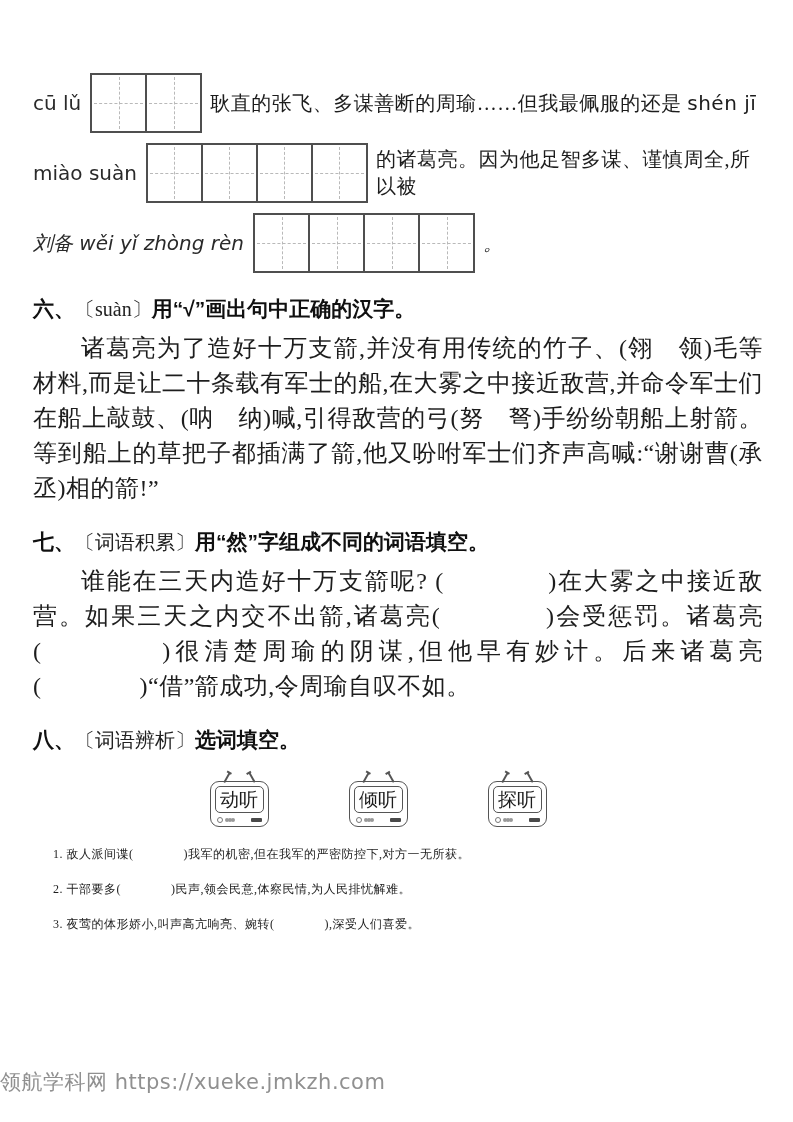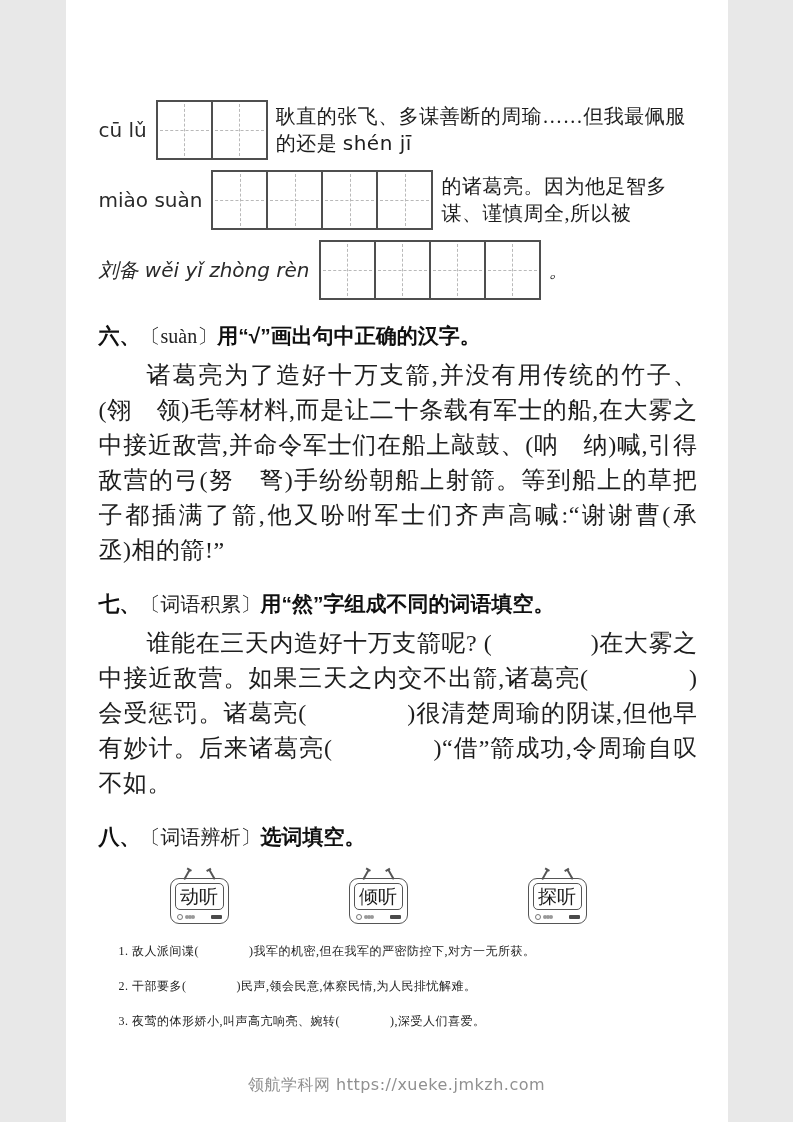--- a/index.html
+++ b/index.html
@@ -1,22 +1,22 @@
 <!DOCTYPE html>
 <html><head>
 <meta charset="utf-8">
 <style>
   html,body{margin:0;padding:0;background:#e8e8e8;}
   .page{
     position:relative;
-    width:662px;height:1122px;
+    width:793px;height:1122px;
     margin:0 auto;
     background:#ffffff;
     box-sizing:border-box;
-    padding:100px 30px 0 33px;
+    padding:73px 30px 0 33px;
     font-family:"Liberation Serif","DejaVu Serif",serif;
     color:#1d1d1d;
     overflow:hidden;
   }
   
   .pz-row{display:flex;align-items:center;margin-bottom:10px;}
   .pz-label{
     font-family:"DejaVu Sans","Liberation Sans",sans-serif;
     font-size:20px;color:#2a2a2a;margin-right:9px;white-space:nowrap;
   }
@@ -35,41 +35,41 @@
   }
   .sec-tag{font-family:"Liberation Serif","DejaVu Serif",serif;font-weight:400;font-size:20px;color:#222;}
   
   .para{
     font-size:24px;line-height:35px;text-align:justify;
     text-indent:2em;margin:4px 0 0;letter-spacing:0.5px;
   }
   .item-list{margin:10px 0 0 20px;}
   .item{font-size:12px;line-height:35px;letter-spacing:0.5px;}
   
-  .tv-row{display:flex;justify-content:center;gap:120px;margin:16px 40px 2px 0;}
+  .tv-row{display:flex;justify-content:center;gap:80px;margin:16px 40px 2px 0;}
   .tv{position:relative;width:57px;height:44px;border:1.5px solid #555;border-radius:9px;margin-top:11px;background:#fff;}
   .antenna{position:absolute;top:-10px;width:1.5px;height:11px;background:#555;}
   .antenna.left{left:15px;transform:rotate(30deg);}
   .antenna.right{right:15px;transform:rotate(-30deg);}
   .antenna::after{content:"";position:absolute;top:-1px;left:-2px;width:5px;height:1.5px;background:#555;}
   .tv-screen{
     position:absolute;left:4px;right:4px;top:4px;height:25px;
     border:1px solid #555;border-radius:5px;
     display:flex;align-items:center;justify-content:center;
     font-size:19px;color:#1d1d1d;background:#fff;
   }
   .tv-base{position:absolute;left:6px;right:6px;bottom:3px;height:6px;display:flex;align-items:center;justify-content:space-between;}
   .tv-knob{width:4px;height:4px;border:1px solid #777;border-radius:50%;
     box-shadow:7px 0 0 -1px #999,10px 0 0 -1px #999,13px 0 0 -1px #999;}
   .tv-bar{width:11px;height:4px;background:#4a4a4a;border-radius:1px;}
   
   .footer{
-    position:absolute;left:0;right:0;bottom:26px;text-align:center;
+    position:absolute;left:0;right:0;bottom:26px;text-align:left;
     font-family:"DejaVu Sans","Liberation Sans",sans-serif;
-    font-size:16px;color:#909090;letter-spacing:0.5px;
+    font-size:21px;color:#909090;letter-spacing:0.5px;
   }
 </style>
 </head>
 <body>
 
 <div class="page">
 
   <div class="pz-row">
     <span class="pz-label">cū lǔ</span>
     <div class="tzg">

